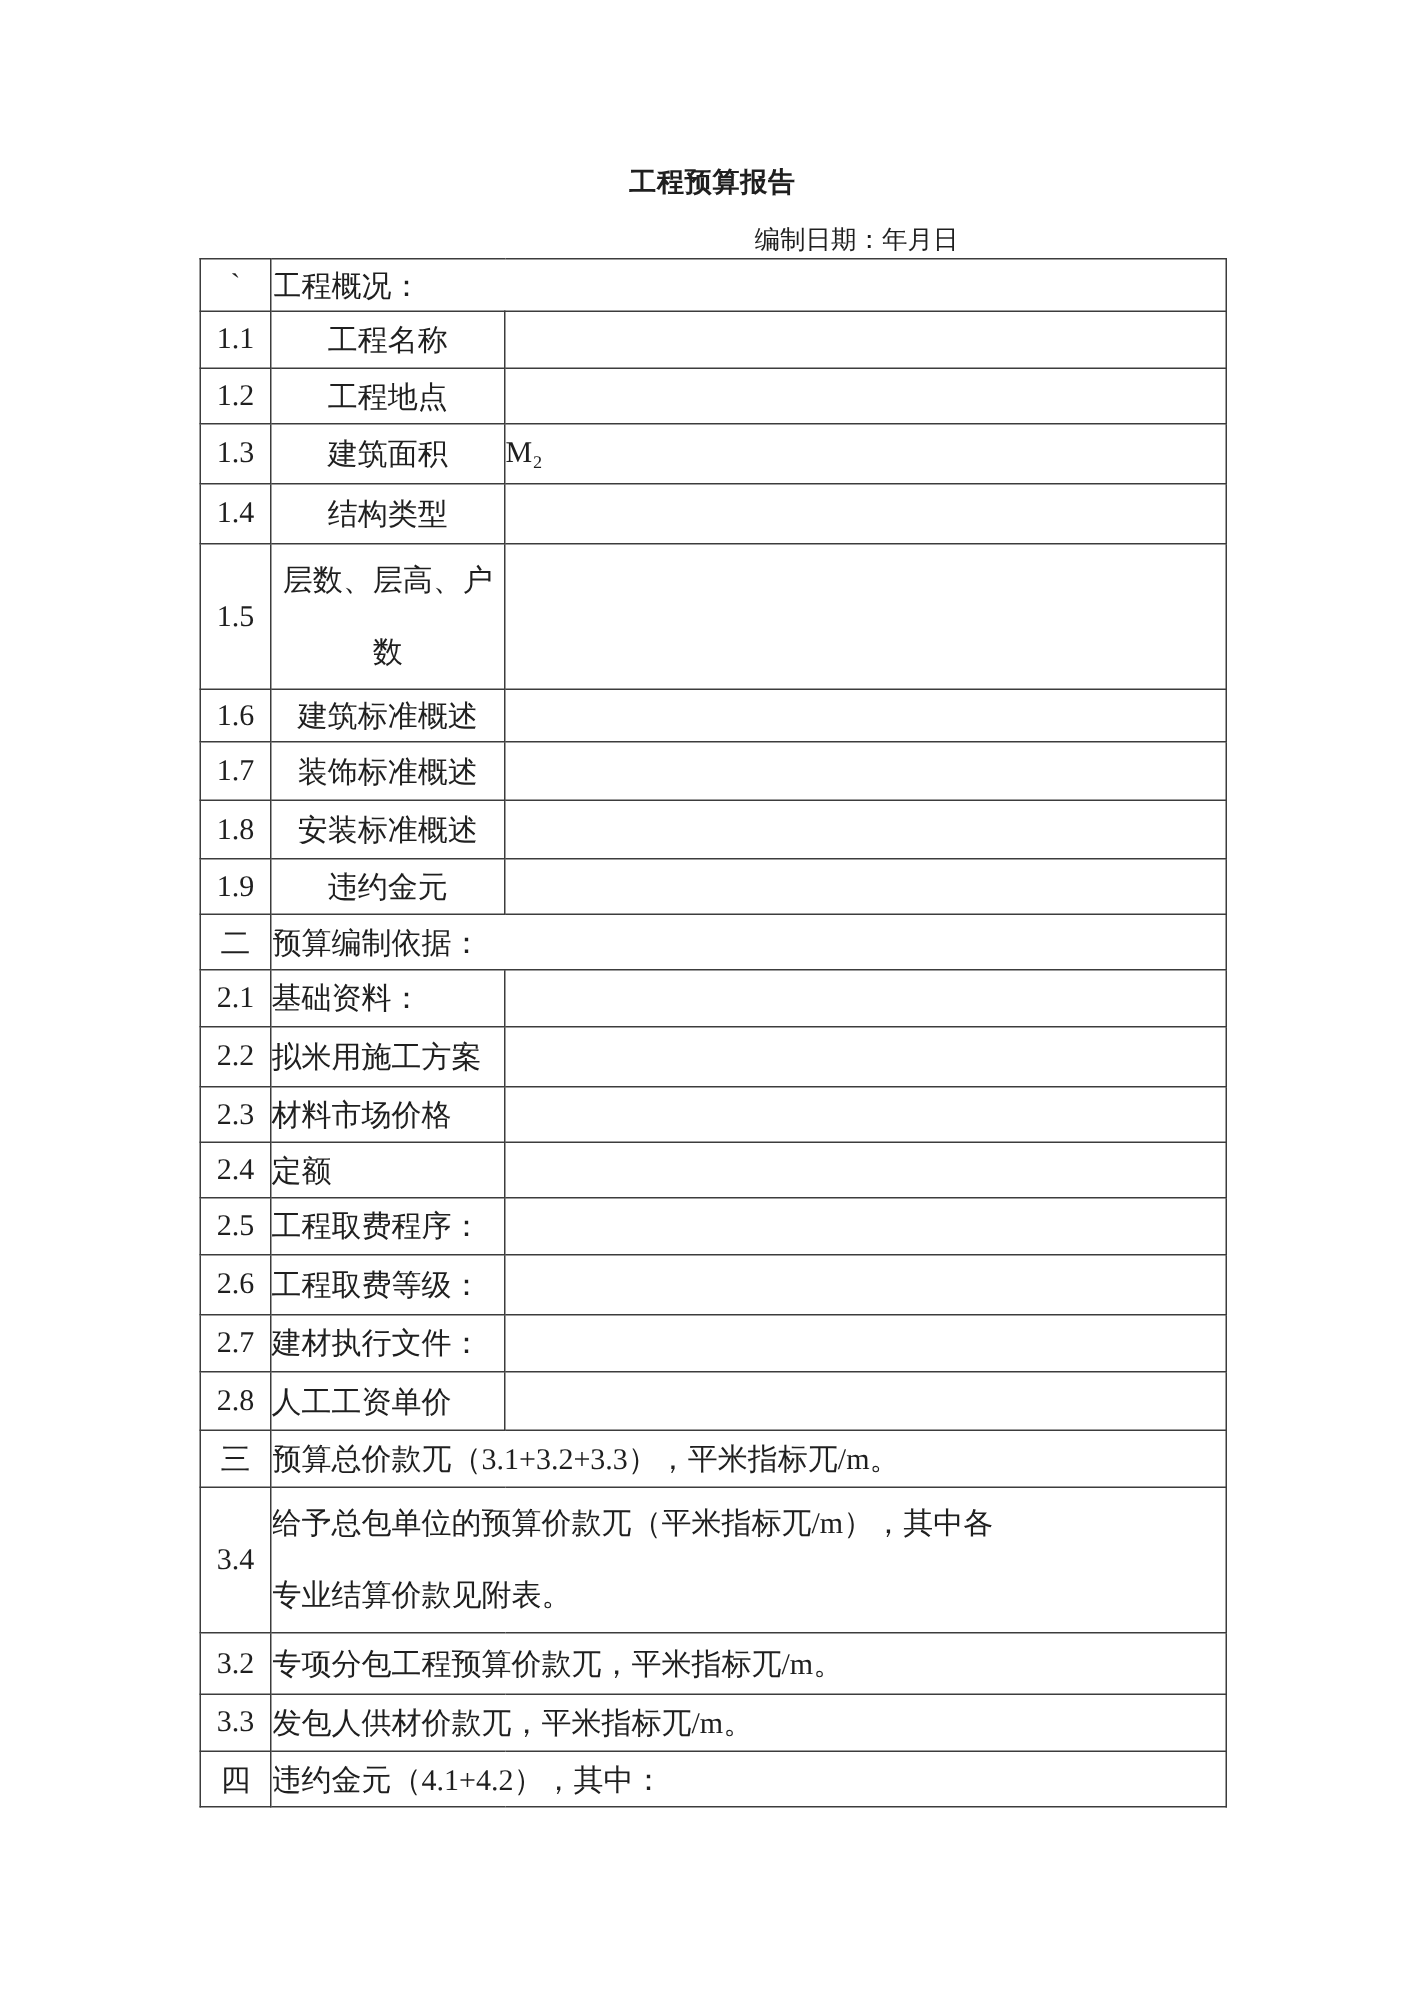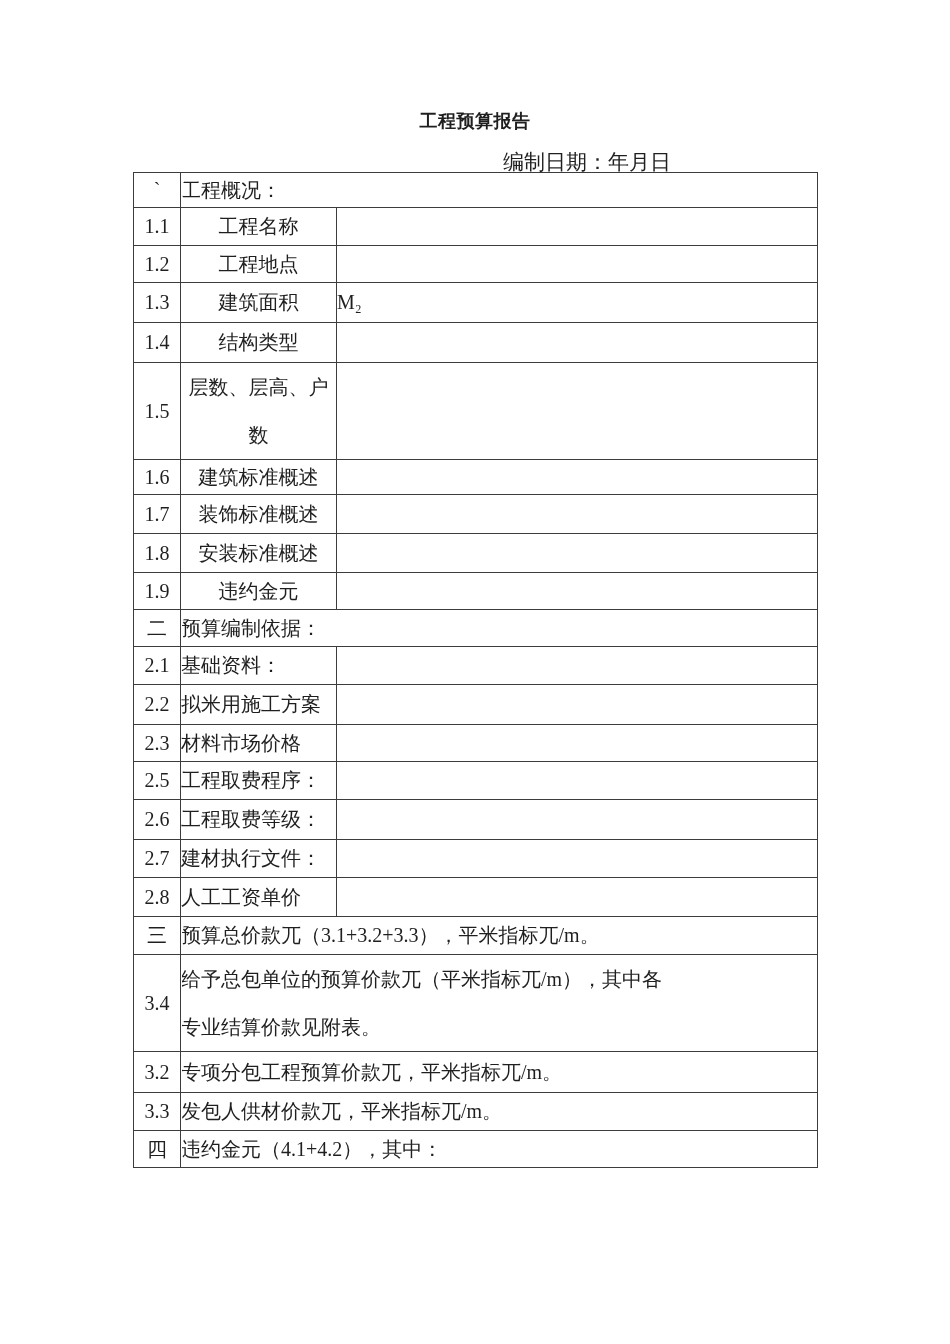--- a/index.html
+++ b/index.html
@@ -20,21 +20,21 @@
     width: 100%;
     text-align: center;
     font-size: 18px;
     font-weight: bold;
     letter-spacing: 0.5px;
   }
   .date-line {
     position: absolute;
     top: 148px;
     left: 503px;
-    font-size: 21px;
+    font-size: 17px;
   }
   table.budget {
     position: absolute;
     top: 172px;
     left: 133px;
     border-collapse: collapse;
     table-layout: fixed;
     width: 684px;
   }
   table.budget td {
@@ -149,20 +149,25 @@
         <tr style="height: 40px; margin-top: 20px;">
           <td class="num">2.2</td>
           <td class="label-left">拟米用施工方案</td>
           <td class="value"></td>
         </tr>
         <tr style="height: 37px;">
           <td class="num">2.3</td>
           <td class="label-left">材料市场价格</td>
           <td class="value"></td>
         </tr>
+        <tr style="height: 37px;">
+          <td class="num">2.4</td>
+          <td class="label-left">定额</td>
+          <td class="value"></td>
+        </tr>
         <tr style="height: 38px; font-family: Liberation Serif, serif;">
           <td class="num">2.5</td>
           <td class="label-left">工程取费程序：</td>
           <td class="value"></td>
         </tr>
         <tr style="height: 40px;">
           <td class="num">2.6</td>
           <td class="label-left">工程取费等级：</td>
           <td class="value"></td>
         </tr>

